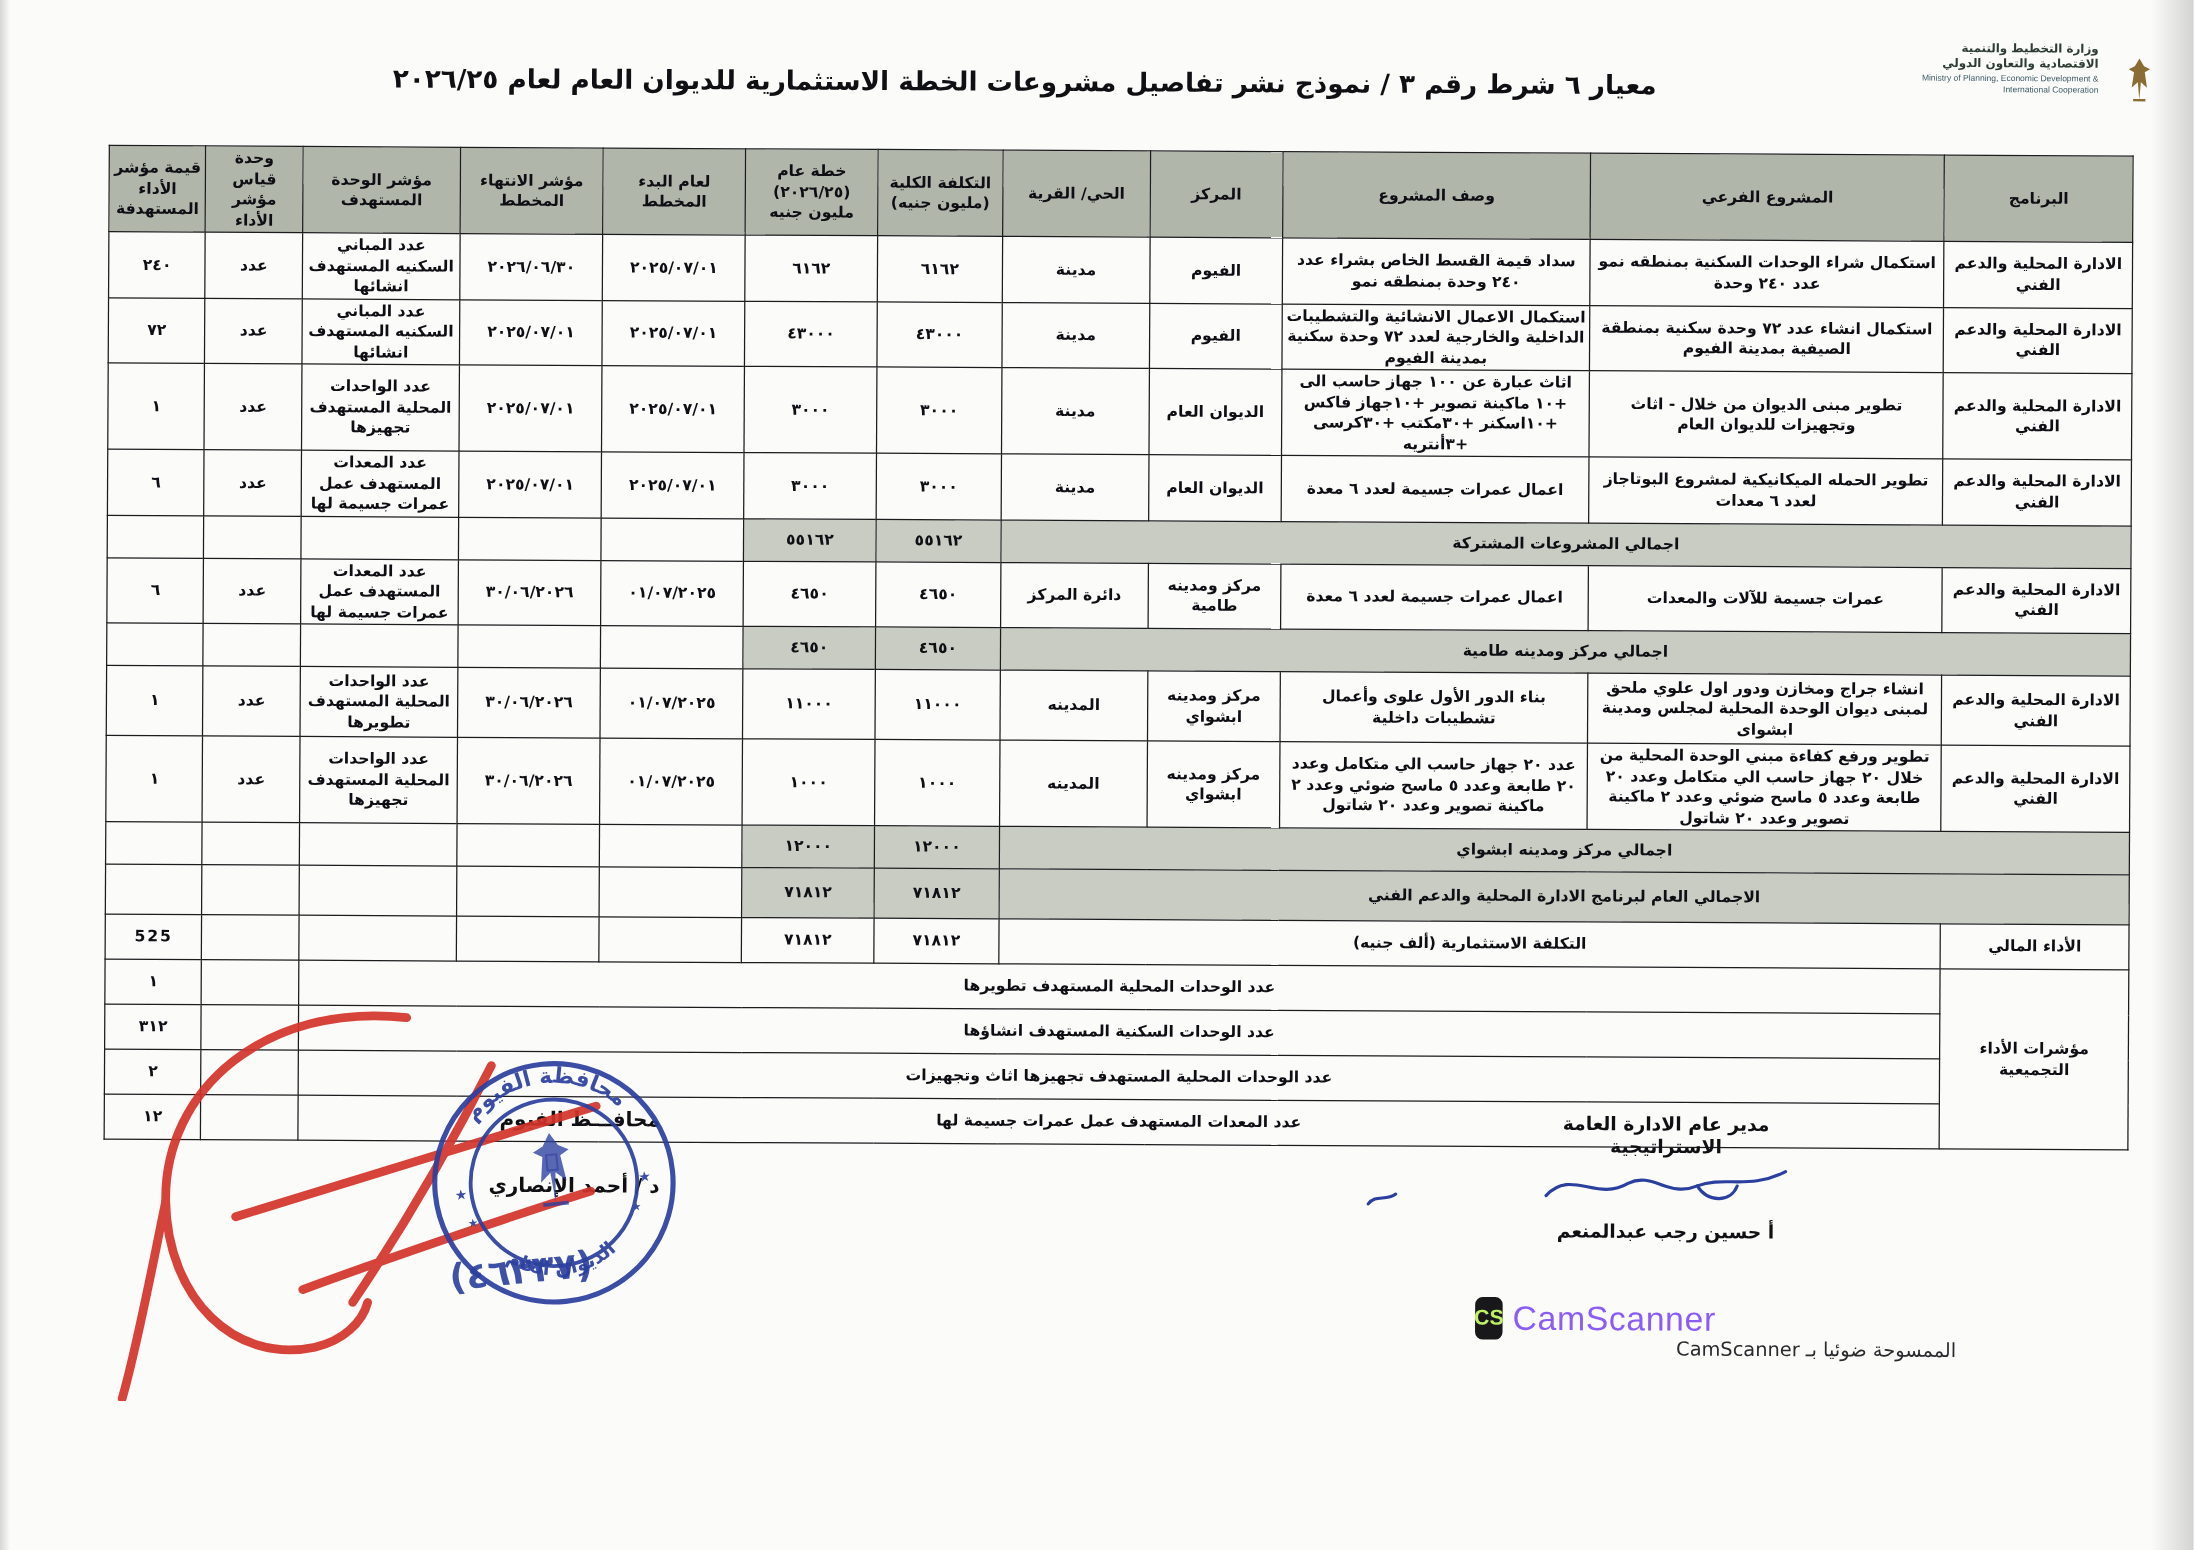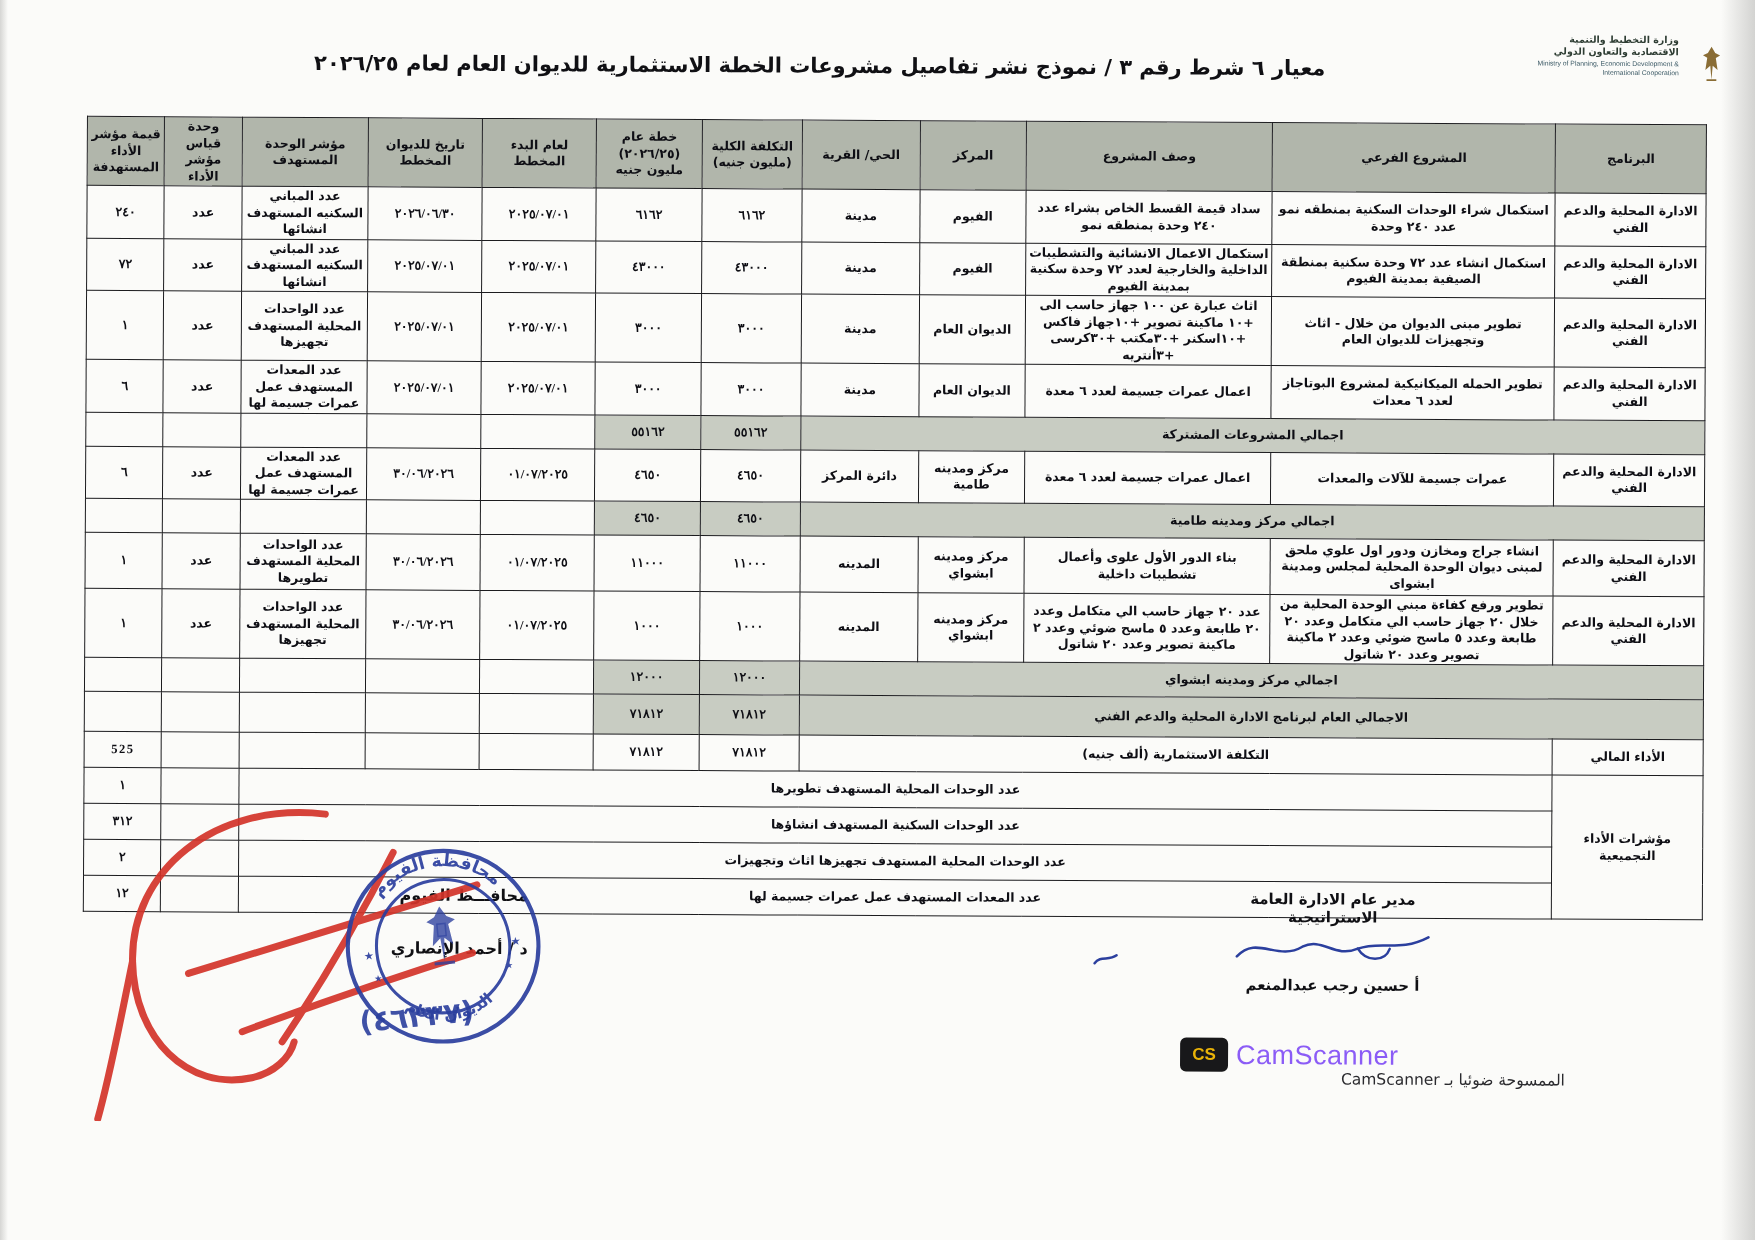--- a/index.html
+++ b/index.html
@@ -35,21 +35,21 @@
     position:absolute; left:85px; top:120px; width:1620px;
     border-collapse:collapse; table-layout:fixed; direction:rtl;
   }
   table.t td {
     border:1.6px solid #1c1c1f; padding:1px 3px; text-align:center; vertical-align:middle;
     font-weight:bold; font-size:12.5px; line-height:1.32; color:#0e0e14;
     overflow:hidden;
   }
   tr.hdr td { background:#b1b6ab; font-size:12.5px; }
   td.small { font-size:11.8px; }
-  td.num { font-size:13.5px; letter-spacing:1.5px;font-family:Liberation Serif, serif; }
+  td.num { font-size:13.5px; letter-spacing:1.5px; }
   td.shade { background:#c8ccc2; }
   td.lbl-total { font-size:17px; background:#c8ccc2; }
   td.lbl-fin { font-size:16px; }
   td.cat { font-size:14.5px;border-radius:18px; }
   td.ind-lbl { font-size:14.5px; }
 
   
   .gov-block { position:absolute; left:300px; top:888px; width:230px; direction:rtl; text-align:right; }
   .gov-block .ttl { font-size:16px; font-weight:bold; }
   .gov-block .nm  { font-size:16px; font-weight:bold; margin-top:34px; }
@@ -63,21 +63,21 @@
   
   .stamp { position:absolute; left:343px; top:846px; transform:rotate(-6deg); opacity:.92; }
   .hand-note {
     position:absolute; left:362px; top:1002px; transform:rotate(-6deg);
     color:#2b3f9e; font-size:29px; font-weight:bold; direction:rtl; letter-spacing:2px; opacity:.9;
   }
 
   
   .cams { position:absolute; left:1183px; top:1036px; display:flex; align-items:center; gap:8px; }
   .cs-badge {
-    width:48px; height:34px; background:#18181a; color:#eab308; border-radius:6px;
+    width:22px; height:34px; background:#18181a; color:#bef264; border-radius:6px;
     display:flex; align-items:center; justify-content:center; font-size:17px; font-weight:bold;
     font-family:"Liberation Sans",sans-serif;
   }
   .cs-brand { font-size:27px; font-weight:normal; color:#8b5cf6; font-family:"Liberation Sans",sans-serif; letter-spacing:.5px; }
   .scanned-by { position:absolute; left:1268px; top:1068px; width:300px; direction:rtl; font-size:15.5px; color:#2a2a2e; }
 </style>
 </head>
 <body>
 
 <div class="page">
@@ -115,21 +115,21 @@
     <tbody>
           <tr class="hdr" style="height:62px">
       <td>البرنامج</td>
       <td>المشروع الفرعي</td>
       <td>وصف المشروع</td>
       <td>المركز</td>
       <td>الحي/ القرية</td>
       <td>التكلفة الكلية (مليون جنيه)</td>
       <td>خطة عام (٢٠٢٦/٢٥) مليون جنيه</td>
       <td>لعام البدء المخطط</td>
-      <td>تاريخ للديوان المخطط</td>
+      <td>مؤشر الانتهاء المخطط</td>
       <td>مؤشر الوحدة المستهدف</td>
       <td>وحدة قياس مؤشر الأداء</td>
       <td>قيمة مؤشر الأداء المستهدفة</td>
     </tr>
 
     <tr style="height:50px">
       <td class="small">الادارة المحلية والدعم الفني</td>
       <td class="small">استكمال شراء الوحدات السكنية بمنطقه نمو عدد ٢٤٠ وحدة</td>
       <td class="small">سداد قيمة القسط الخاص بشراء عدد ٢٤٠ وحدة بمنطقه نمو</td>
       <td>الفيوم</td>

